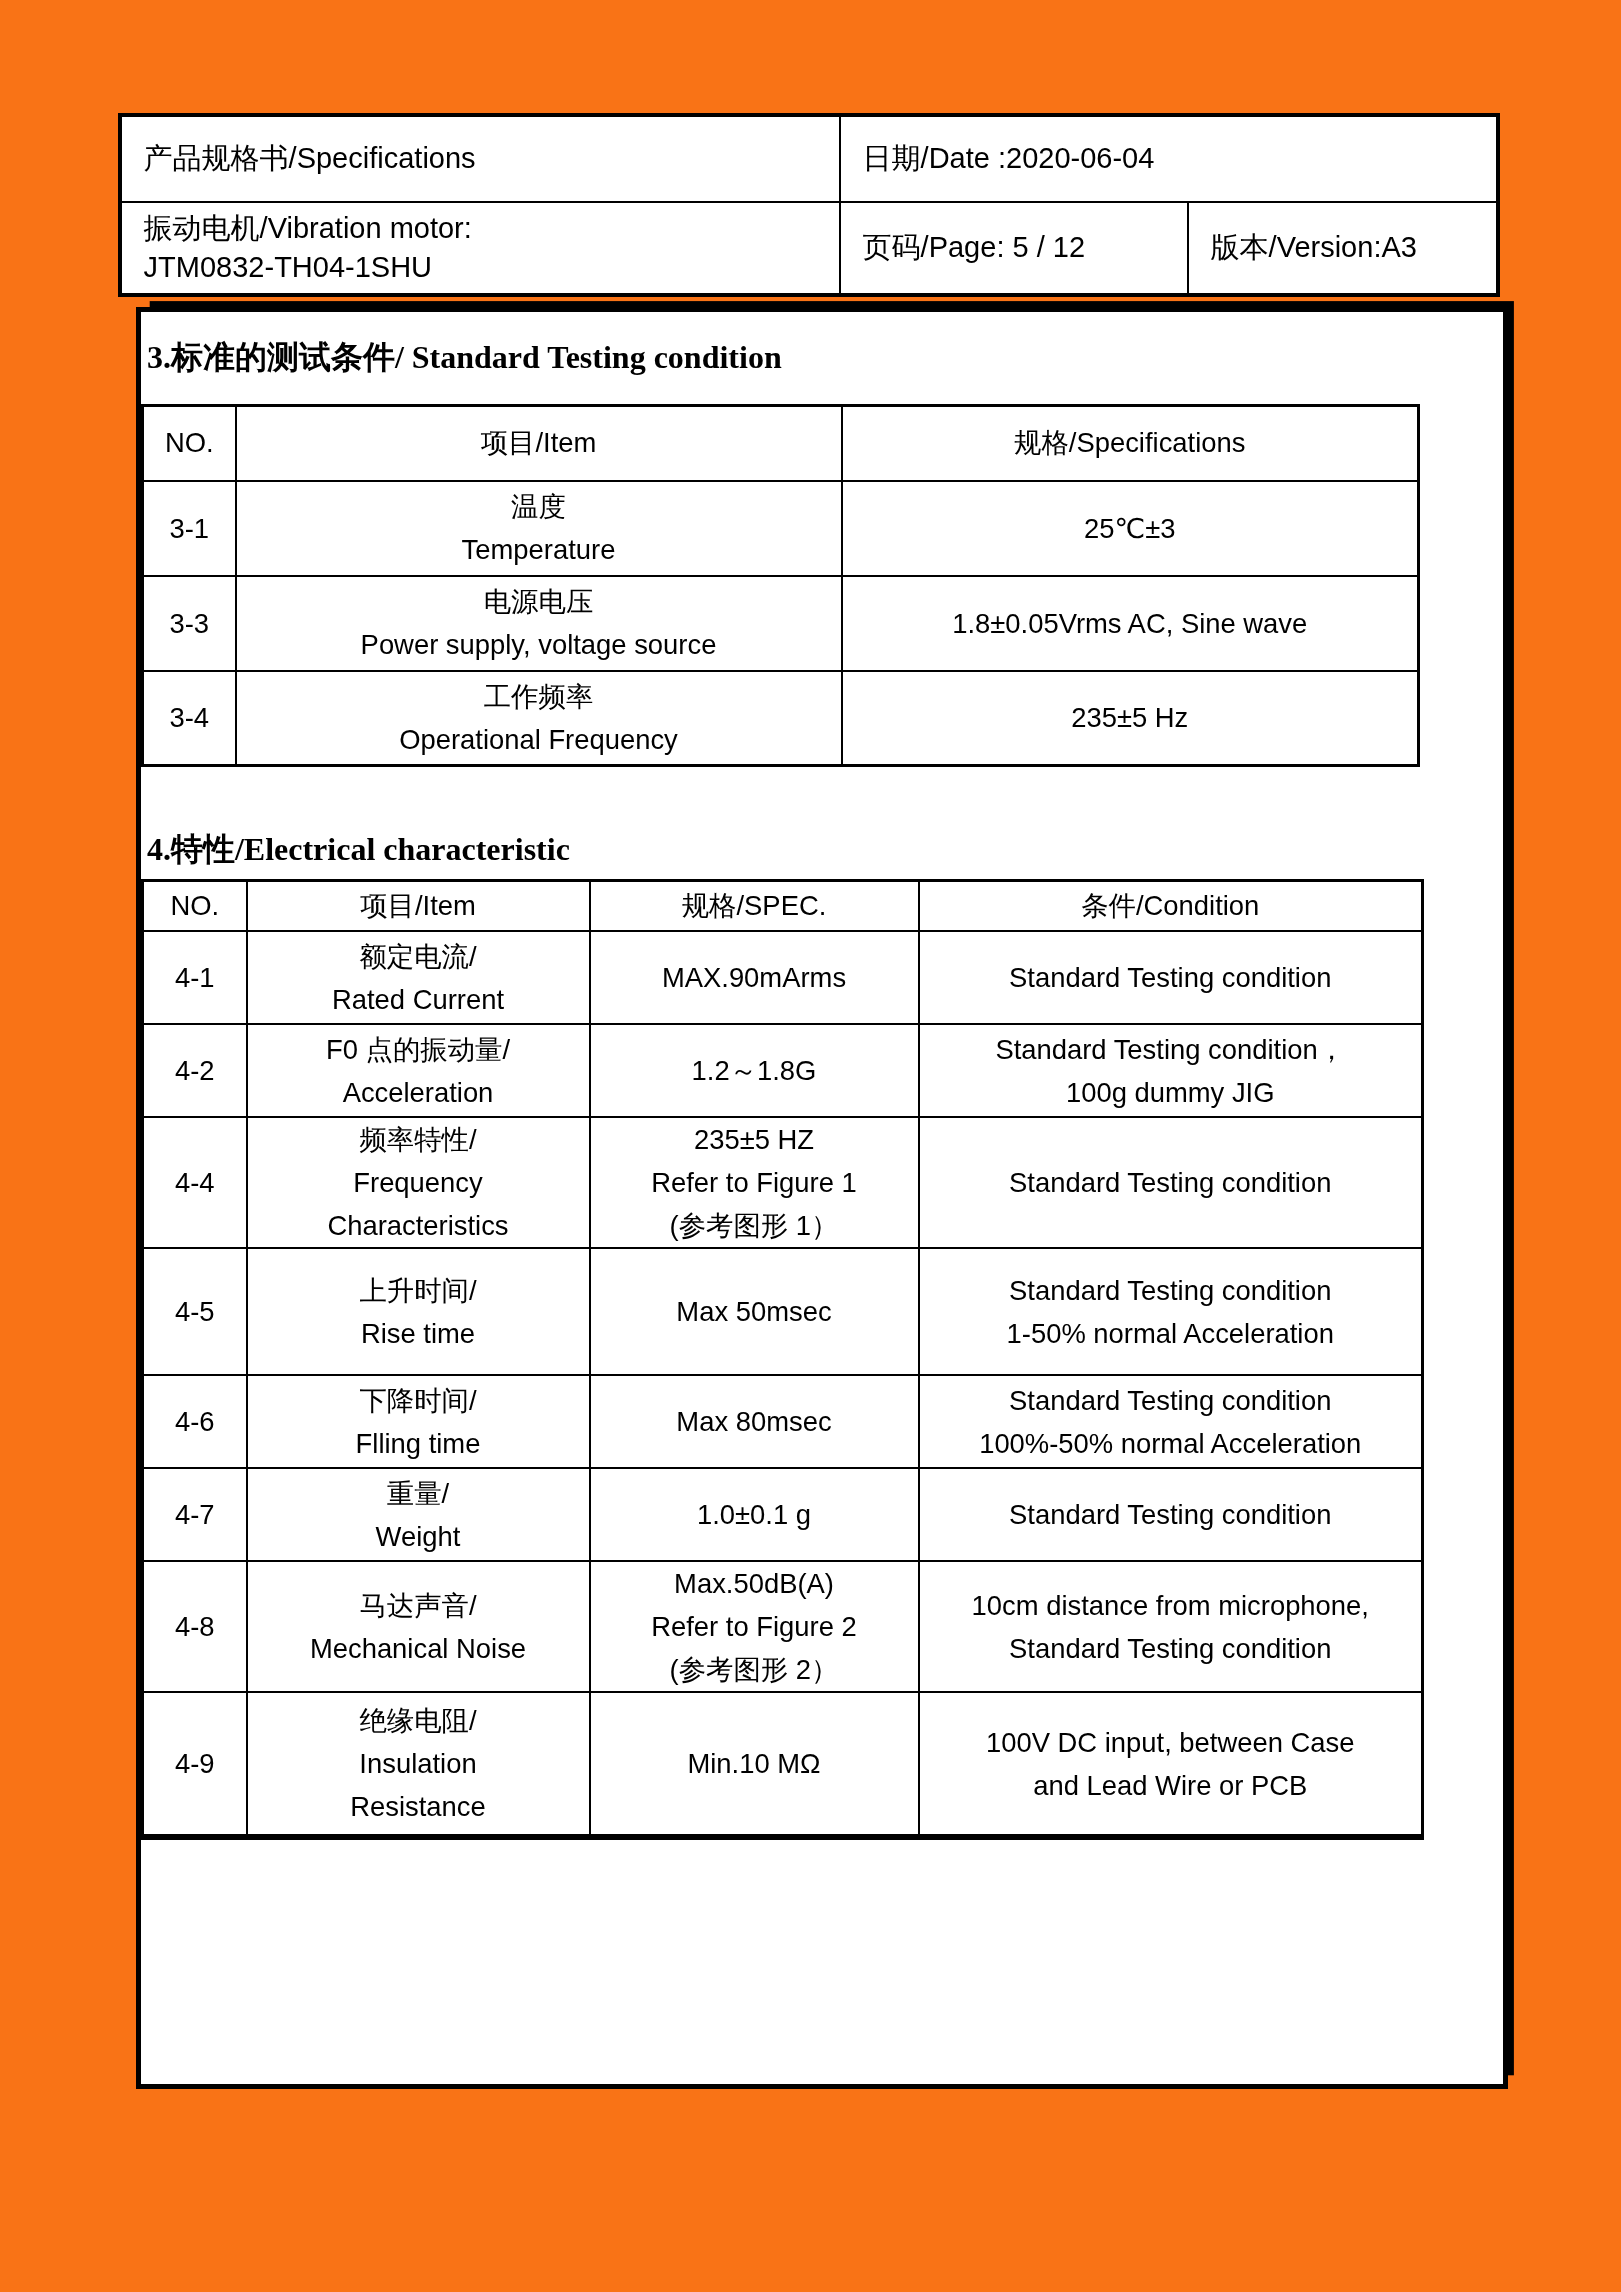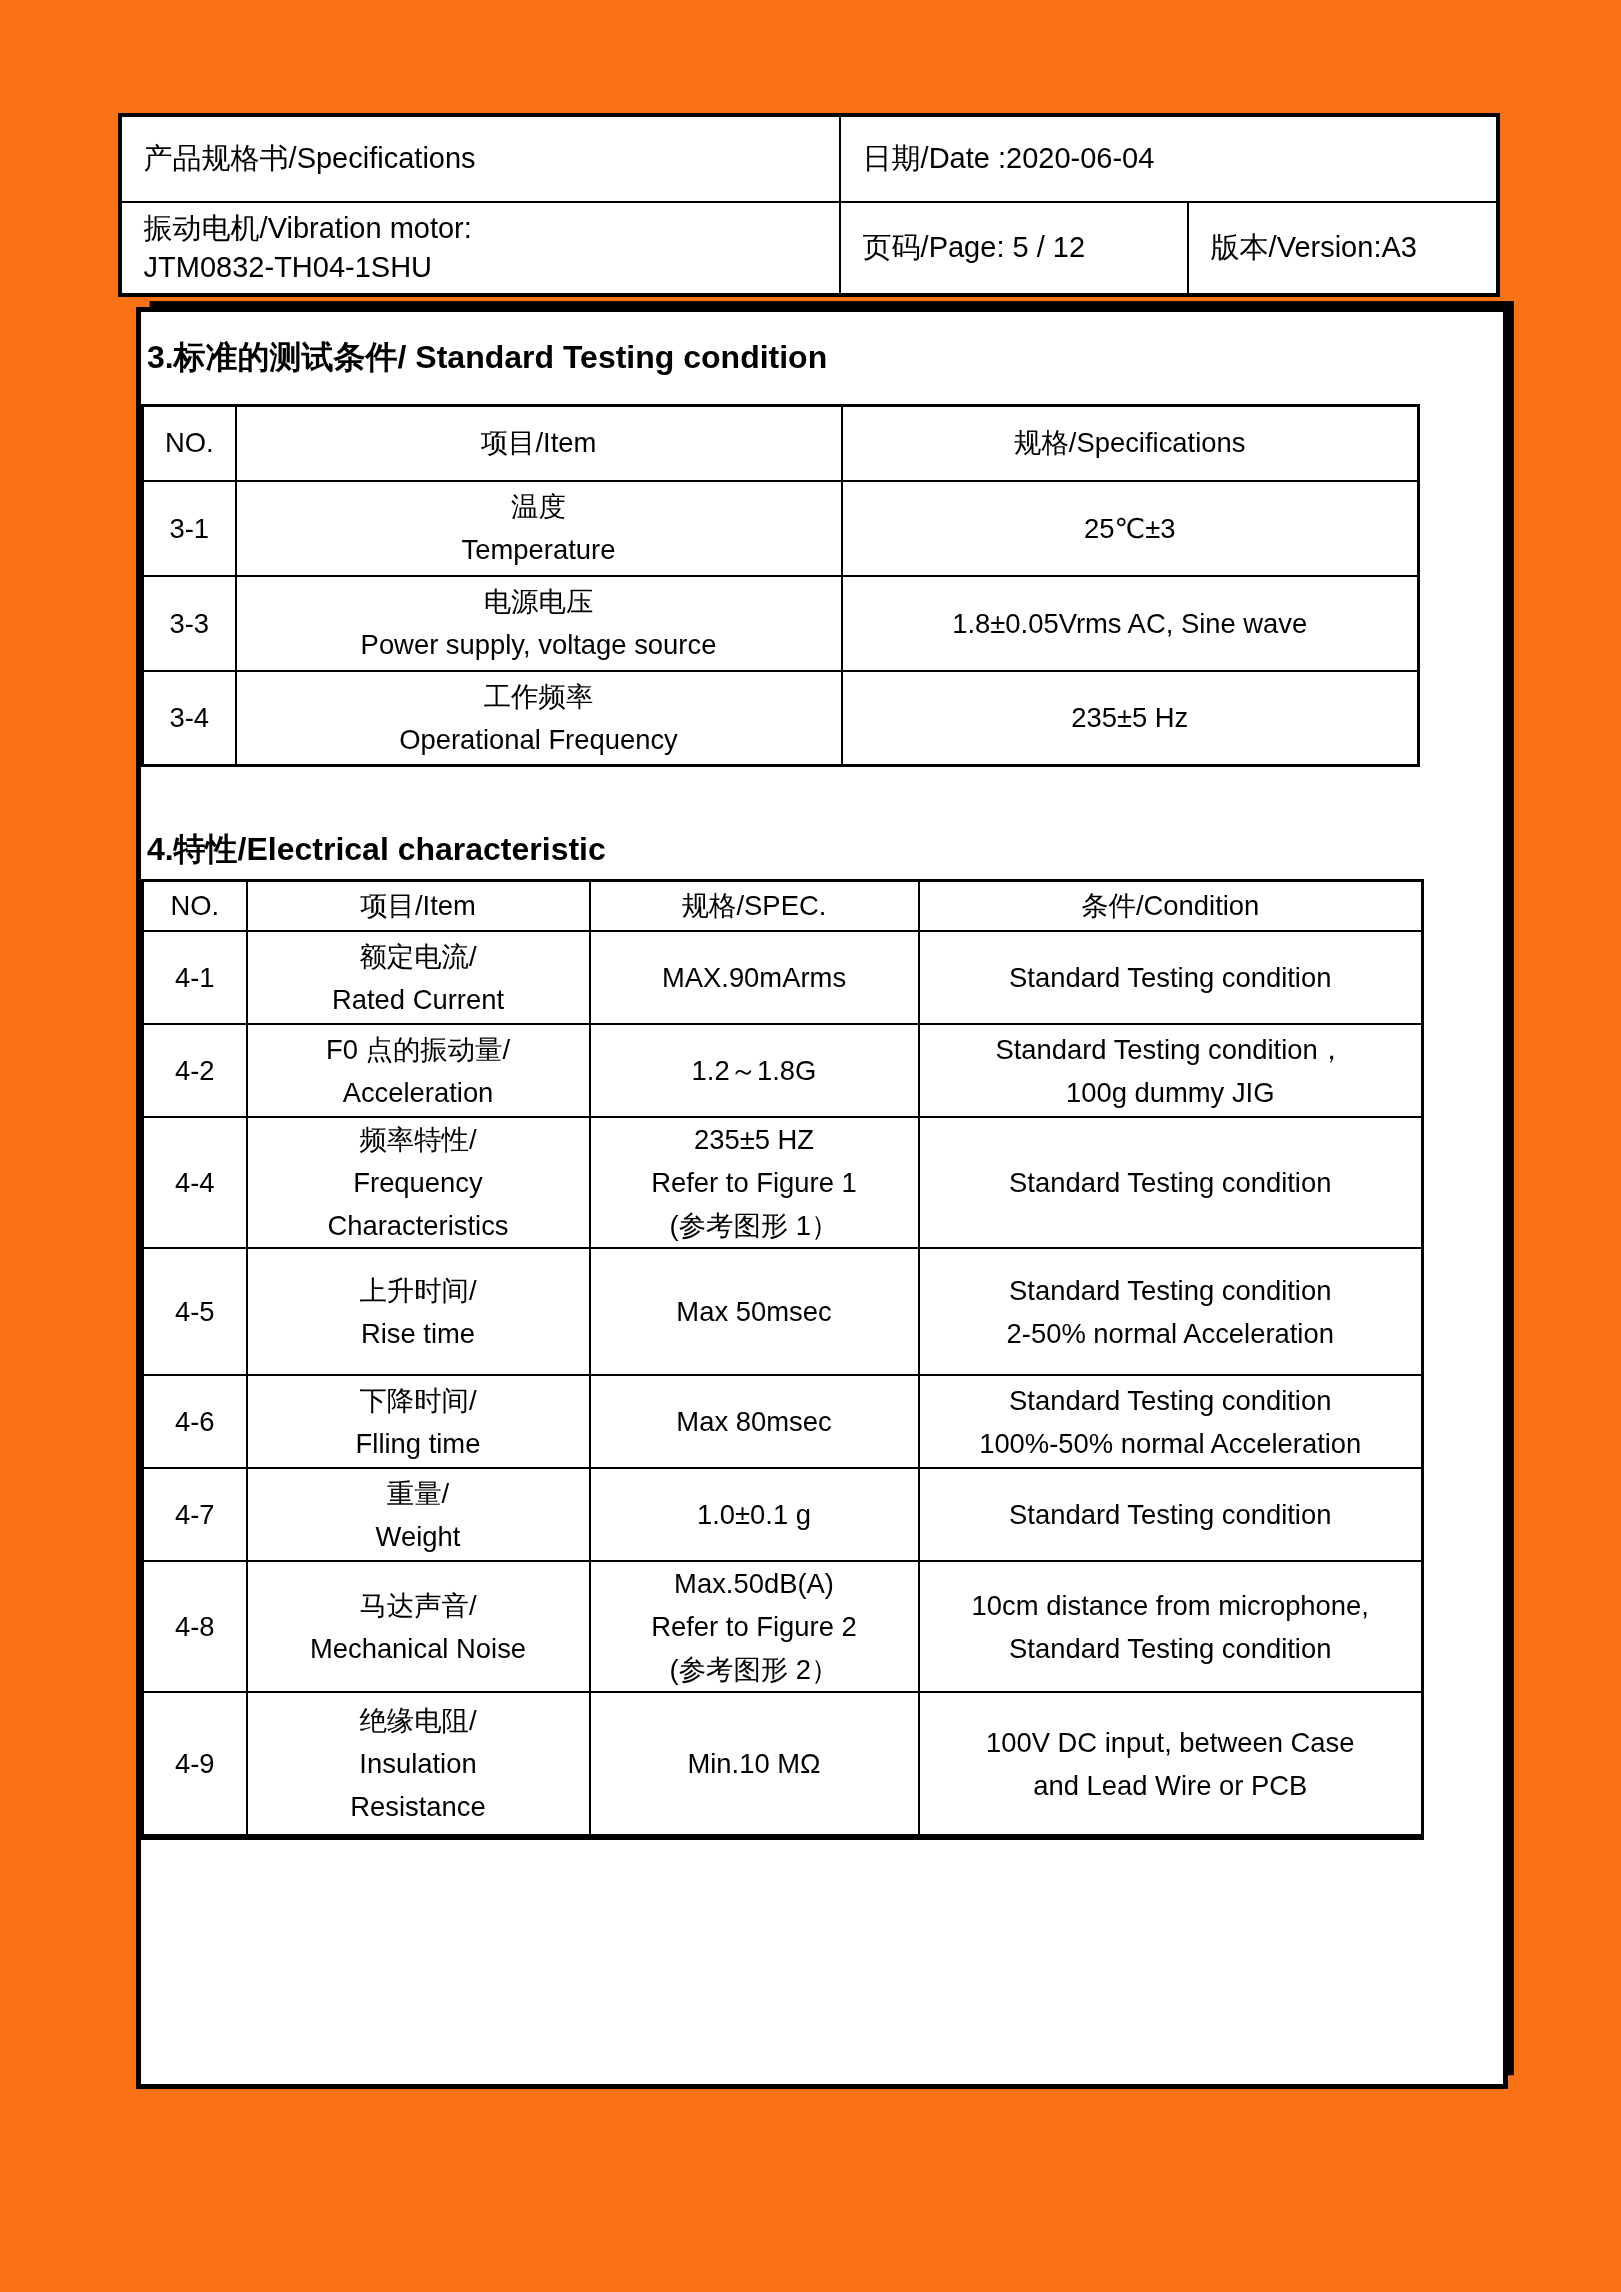--- a/index.html
+++ b/index.html
@@ -31,20 +31,21 @@
   .main-box{
     position:absolute;left:136px;top:307px;
     width:1362px;height:1772px;
     border:5.9px solid #000;
     background:#fff;
     box-shadow:9.8px -9.8px 0 -3.9px #000;
   }
   .sec-title{
     font-size:32px;font-weight:bold;line-height:43px;
     margin-left:5.9px;
+    font-family:Liberation Serif, serif;
   }
   .sec-title.t3t{margin-top:23.5px;}
   .sec-title.t4t{margin-top:61px;}
   
   table.spec{
     border-collapse:collapse;table-layout:fixed;
     background:#fff;
     border:3.9px solid #000;
   }
   table.spec th,table.spec td{
@@ -223,21 +224,21 @@
             </td>
             <td>
               <div class="line">上升时间/</div>
               <div class="line">Rise time</div>
             </td>
             <td>
               <div class="line">Max 50msec</div>
             </td>
             <td>
               <div class="line">Standard Testing condition</div>
-              <div class="line">2-50% normal Acceleration</div>
+              <div class="line">1-50% normal Acceleration</div>
             </td>
           </tr>
           <tr>
             <td>
               <div class="line">4-6</div>
             </td>
             <td>
               <div class="line">下降时间/</div>
               <div class="line">Flling time</div>
             </td>

